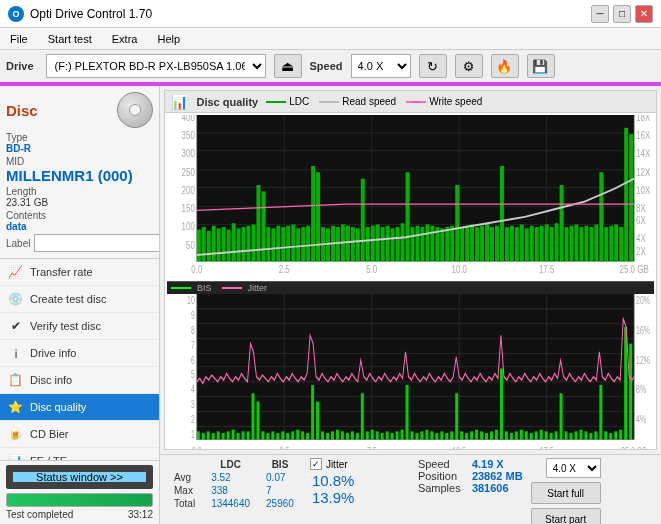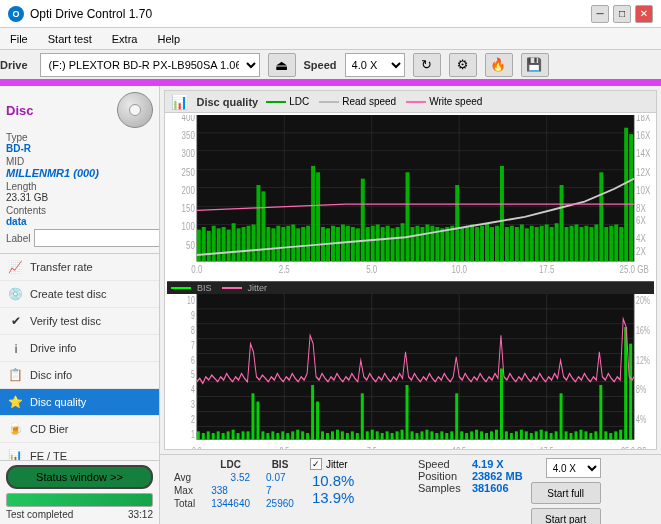--- a/index.html
+++ b/index.html
@@ -65,22 +65,22 @@
     .menu-item {
       font-size: 11px;
       cursor: pointer;
       color: #000;
       padding: 1px 4px;
     }
 
     
     .toolbar {
       background: #f0f0f0;
-      border-bottom: 7px solid #d946ef;
-      padding: 3px 0;
+      border-bottom: 4px solid #d946ef;
+      padding: 3px 6px;
       display: flex;
       align-items: center;
       gap: 8px;
       height: 36px;
     }
     .toolbar-label {
       font-size: 11px;
       font-weight: bold;
       color: #333;
       margin-right: 4px;
@@ -159,21 +159,21 @@
     .disc-icon::after {
       content: '';
       width: 10px; height: 10px;
       background: #f5f5f5;
       border-radius: 50%;
       position: absolute;
       top: 50%; left: 50%;
       transform: translate(-50%, -50%);
       border: 1px solid #999;
     }
-    .disc-label { font-size: 13px; font-weight: bold; color: #a21caf; }
+    .disc-label { font-size: 15px; font-weight: bold; color: #c2410c; }
     .disc-row {
       display: flex;
       justify-content: space-between;
       margin-bottom: 2px;
       font-size: 10px;
       flex-direction: column;
     }
     .disc-key { color: #555; }
     .disc-val { color: #0066cc; font-weight: bold; }
     .disc-val-dark { color: #333; }
@@ -218,23 +218,23 @@
     }
 
     
     .status-area {
       border-top: 1px solid #ccc;
       padding: 4px 6px;
     }
     .status-btn {
       width: 100%;
       height: 24px;
-      background: #15803d;
-      border: 2px solid #404040;
-      border-radius: 11px;
+      background: #7dd3fc;
+      border: 7px solid #404040;
+      border-radius: 2px;
       cursor: pointer;
       font-size: 11px;
       display: flex; align-items: center; justify-content: center;
     }
     .progress-area {
       margin-top: 4px;
     }
     .progress-bar-bg {
       height: 14px;
       background: #ddd;
@@ -409,21 +409,21 @@
       <div class="disc-info-header">
         <span class="disc-label">Disc</span>
         <div class="disc-icon"></div>
       </div>
       <div class="disc-row">
         <span class="disc-key">Type</span>
         <span class="disc-val">BD-R</span>
       </div>
       <div class="disc-row">
         <span class="disc-key">MID</span>
-        <span class="disc-val" style="font-size:11px;font-style:italic;">MILLENMR1 (000)</span>
+        <span class="disc-val" style="font-size:15px;">MILLENMR1 (000)</span>
       </div>
       <div class="disc-row">
         <span class="disc-key">Length</span>
         <span class="disc-val-dark">23.31 GB</span>
       </div>
       <div class="disc-row">
         <span class="disc-key">Contents</span>
         <span class="disc-val">data</span>
       </div>
       <div class="label-row">
@@ -808,21 +808,21 @@
           <thead>
             <tr>
               <th style="padding:1px 8px;color:#333;"></th>
               <th style="padding:1px 8px;color:#333;">LDC</th>
               <th style="padding:1px 8px;color:#333;">BIS</th>
             </tr>
           </thead>
           <tbody>
             <tr>
               <td style="color:#333;padding:1px 8px;">Avg</td>
-              <td style="color:#0066cc;padding:1px 8px;text-align:right;">3.52</td>
+              <td style="color:#0066cc;padding:1px 8px;">3.52</td>
               <td style="color:#0066cc;padding:1px 8px;">0.07</td>
             </tr>
             <tr>
               <td style="color:#333;padding:1px 8px;">Max</td>
               <td style="color:#0066cc;padding:1px 8px;">338</td>
               <td style="color:#0066cc;padding:1px 8px;">7</td>
             </tr>
             <tr>
               <td style="color:#333;padding:1px 8px;">Total</td>
               <td style="color:#0066cc;padding:1px 8px;">1344640</td>

